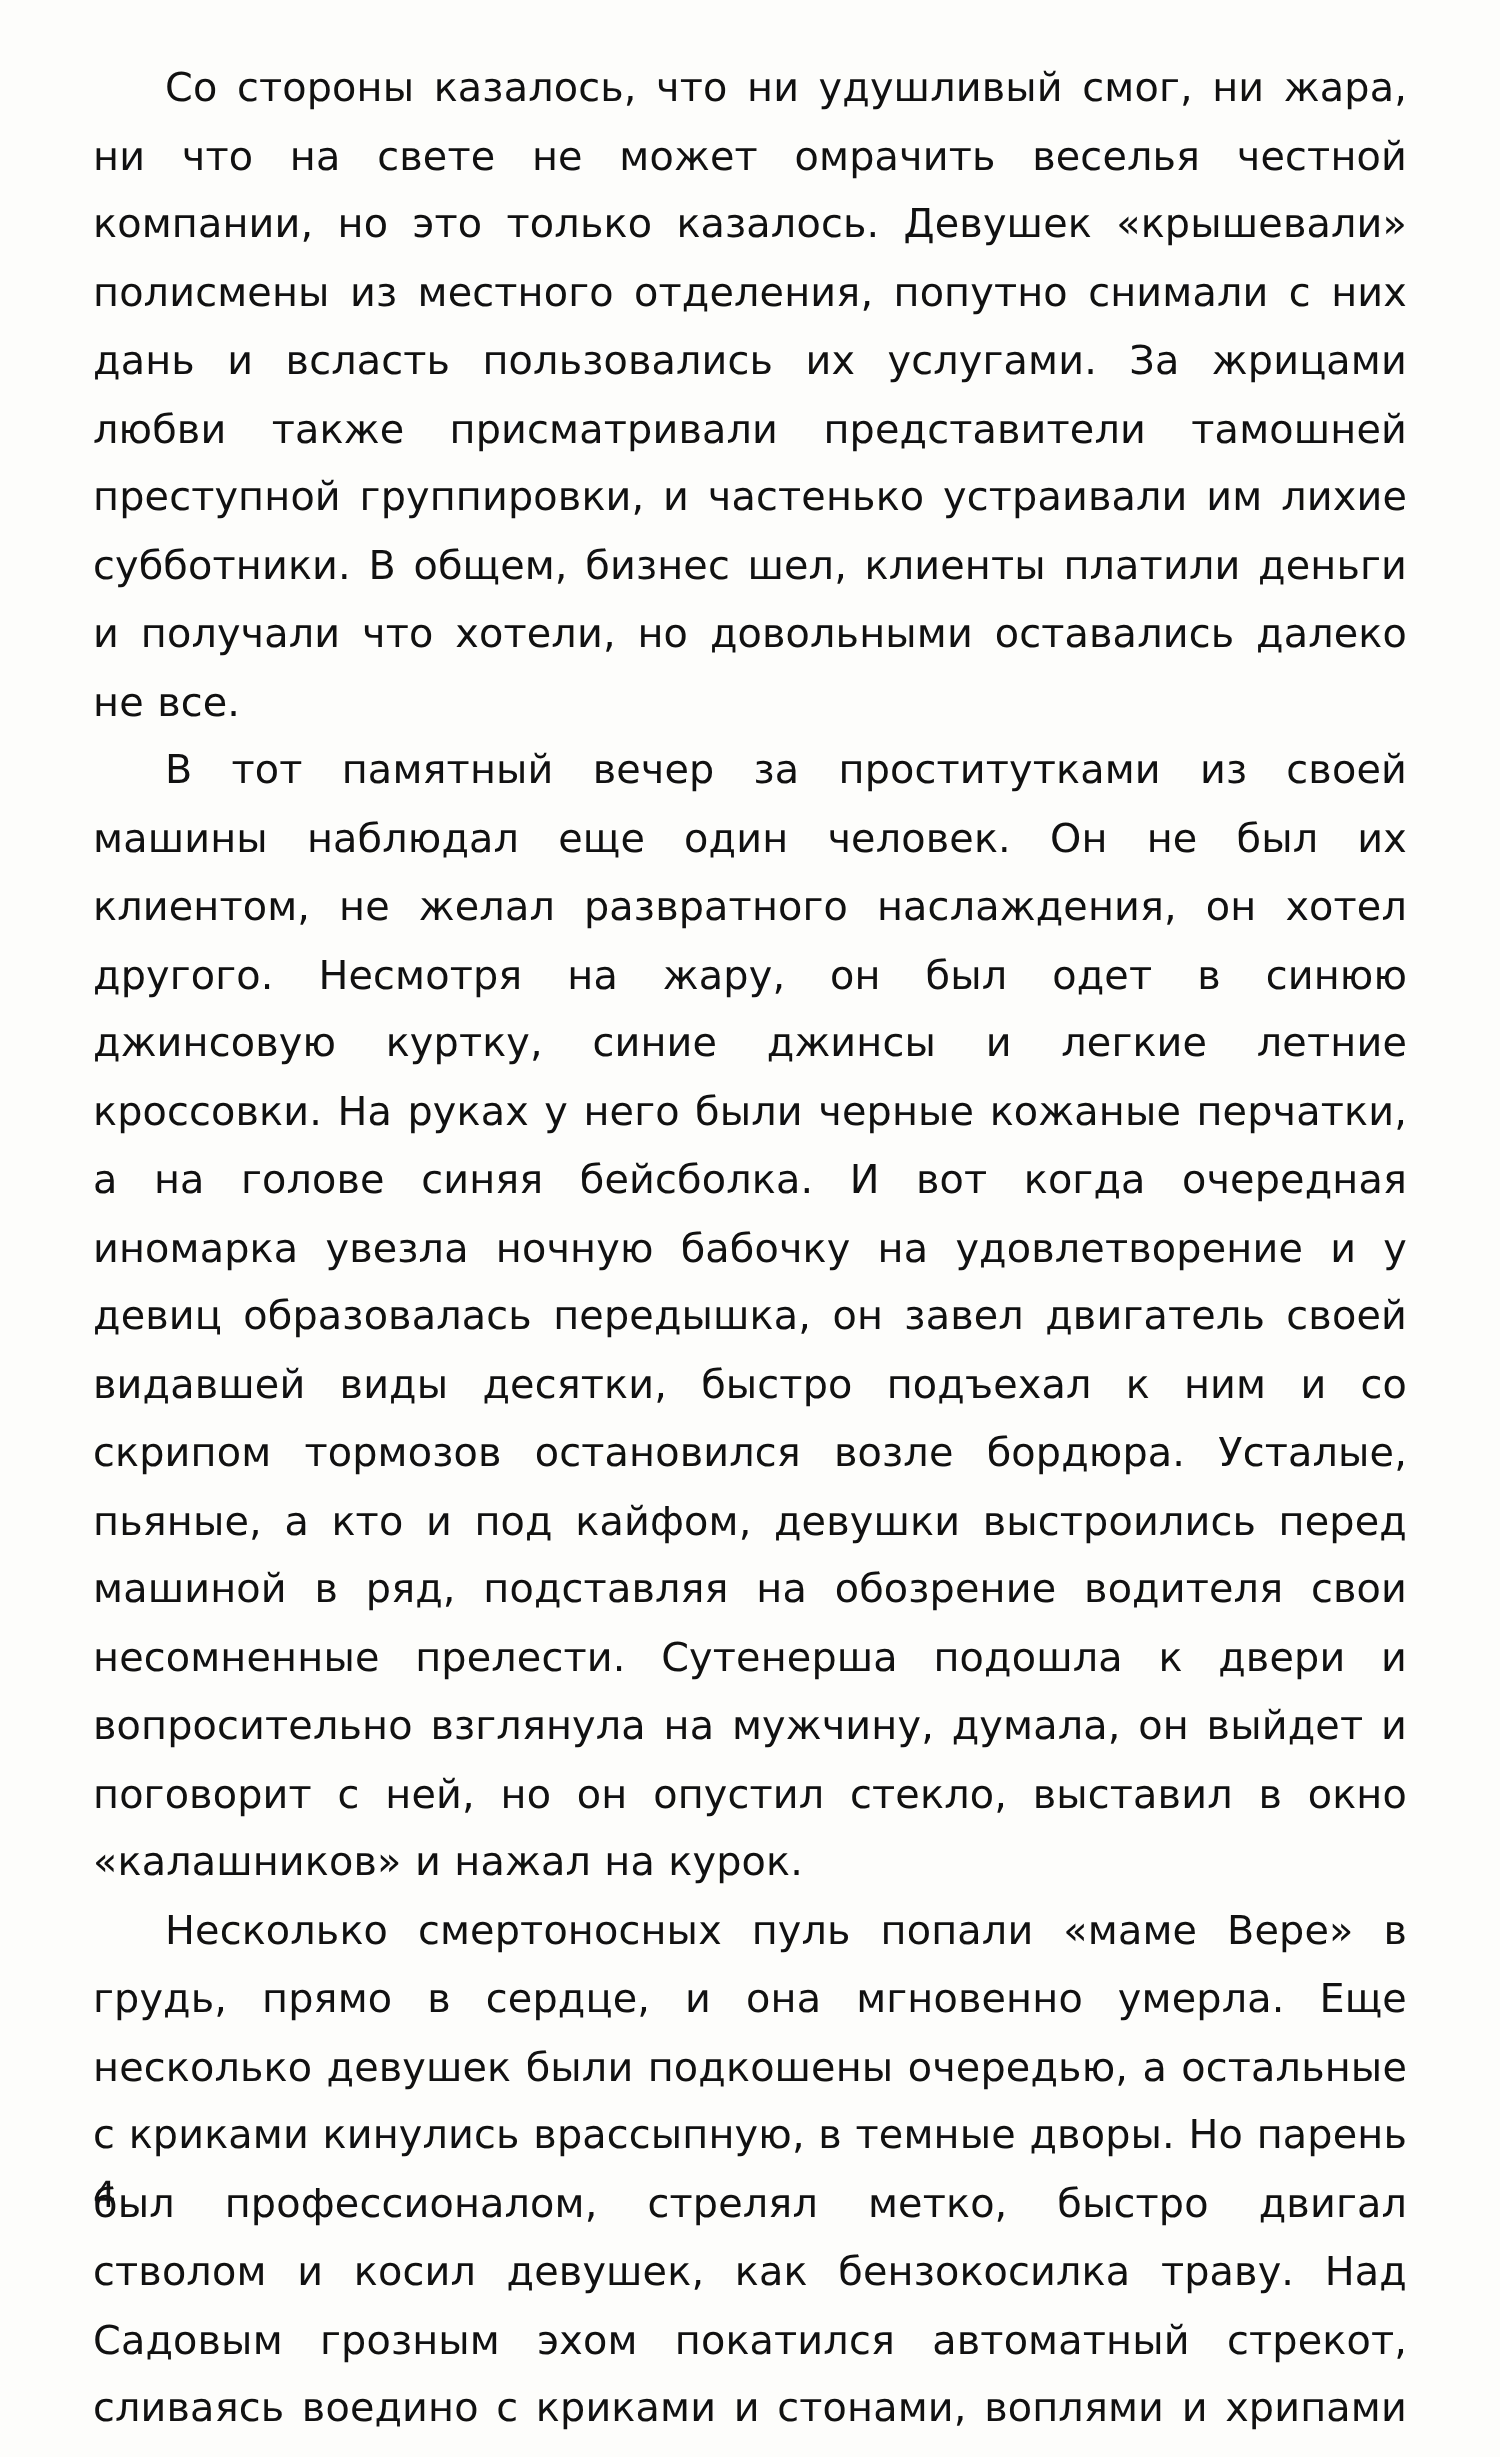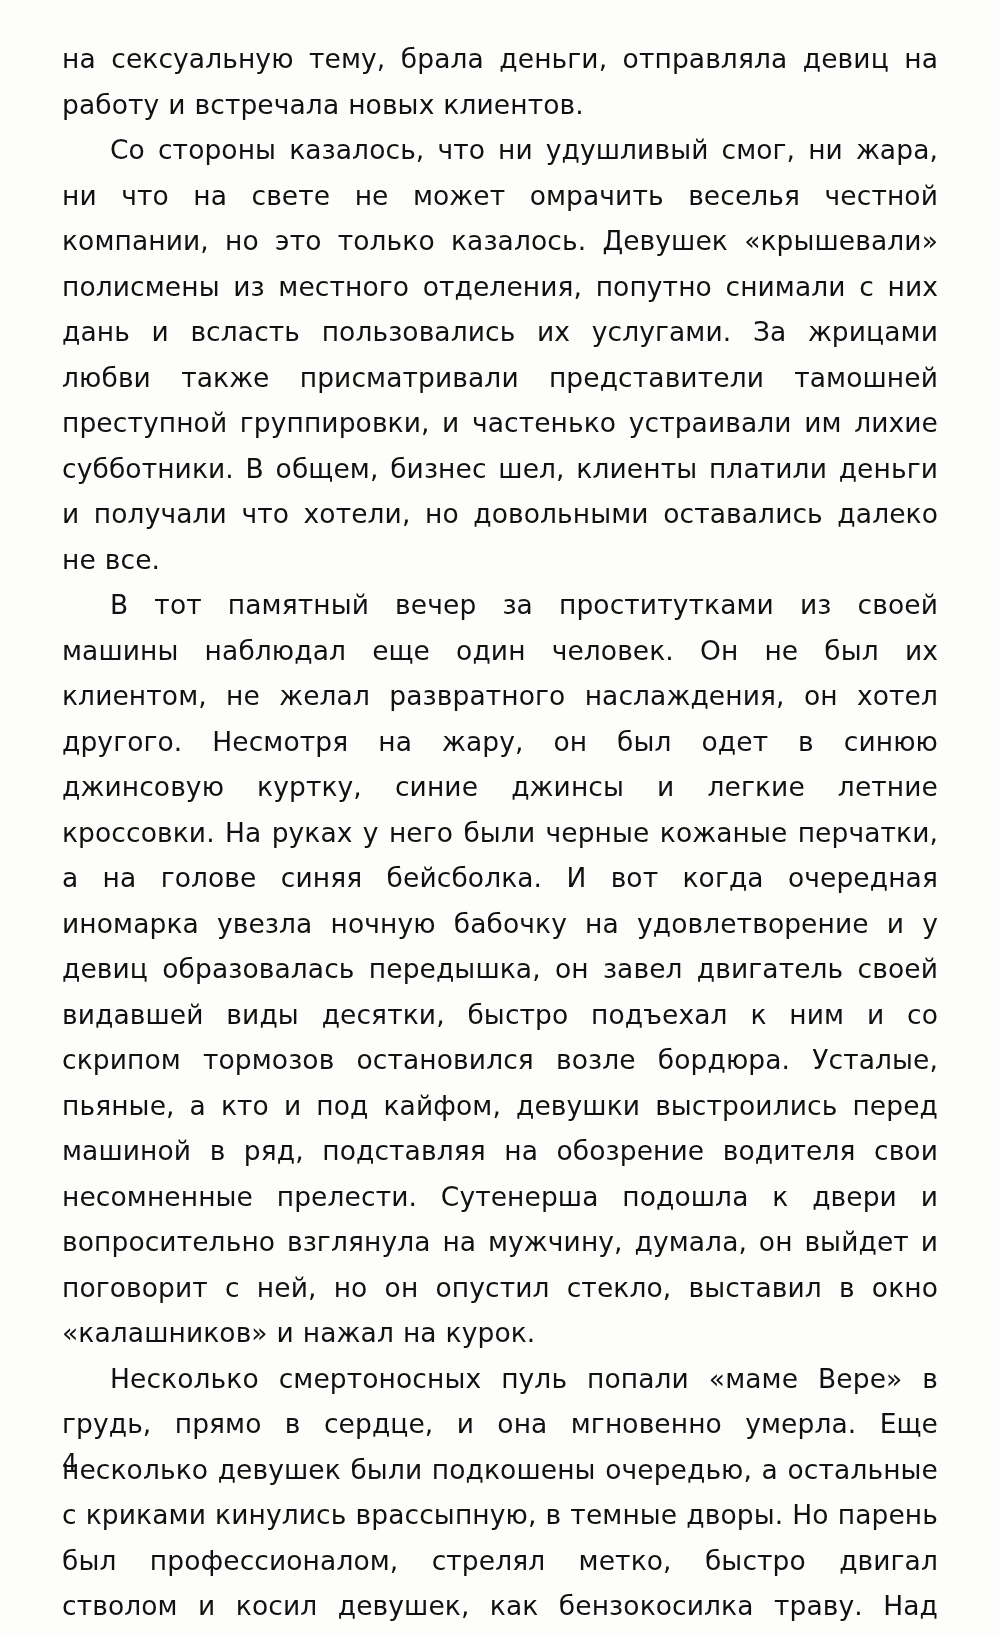--- a/index.html
+++ b/index.html
@@ -52,20 +52,19 @@
     font-size: 24px;
     line-height: 30px;
     color: #111111;
   }
 </style>
 </head>
 <body>
 
 <div class="page">
   <div class="text-block">
-    <p class="para first">на сексуальную тему, брала деньги, отправляла девиц на работу и встречала новых клиентов.</p>
     <p class="para indent">Со стороны казалось, что ни удушливый смог, ни жара, ни что на свете не может омрачить веселья честной компании, но это только казалось. Девушек «крышевали» полисмены из местного отделения, попутно снимали с них дань и всласть пользовались их услугами. За жрицами любви также присматривали представители тамошней преступной группировки, и частенько устраивали им лихие субботники. В общем, бизнес шел, клиенты платили деньги и получали что хотели, но довольными оставались далеко не все.</p>
     <p class="para indent">В тот памятный вечер за проститутками из своей машины наблюдал еще один человек. Он не был их клиентом, не желал развратного наслаждения, он хотел другого. Несмотря на жару, он был одет в синюю джинсовую куртку, синие джинсы и легкие летние кроссовки. На руках у него были черные кожаные перчатки, а на голове синяя бейсболка. И вот когда очередная иномарка увезла ночную бабочку на удовлетворение и у девиц образовалась передышка, он завел двигатель своей видавшей виды десятки, быстро подъехал к ним и со скрипом тормозов остановился возле бордюра. Усталые, пьяные, а кто и под кайфом, девушки выстроились перед машиной в ряд, подставляя на обозрение водителя свои несомненные прелести. Сутенерша подошла к двери и вопросительно взглянула на мужчину, думала, он выйдет и поговорит с ней, но он опустил стекло, выставил в окно «калашников» и нажал на курок.</p>
     <p class="para indent">Несколько смертоносных пуль попали «маме Вере» в грудь, прямо в сердце, и она мгновенно умерла. Еще несколько девушек были подкошены очередью, а остальные с криками кинулись врассыпную, в темные дворы. Но парень был профессионалом, стрелял метко, быстро двигал стволом и косил девушек, как бензокосилка траву. Над Садовым грозным эхом покатился автоматный стрекот, сливаясь воедино с криками и стонами, воплями и хрипами дам.</p>
 
   </div>
   <div class="page-number">4</div>
 </div>
 
 </body></html>

